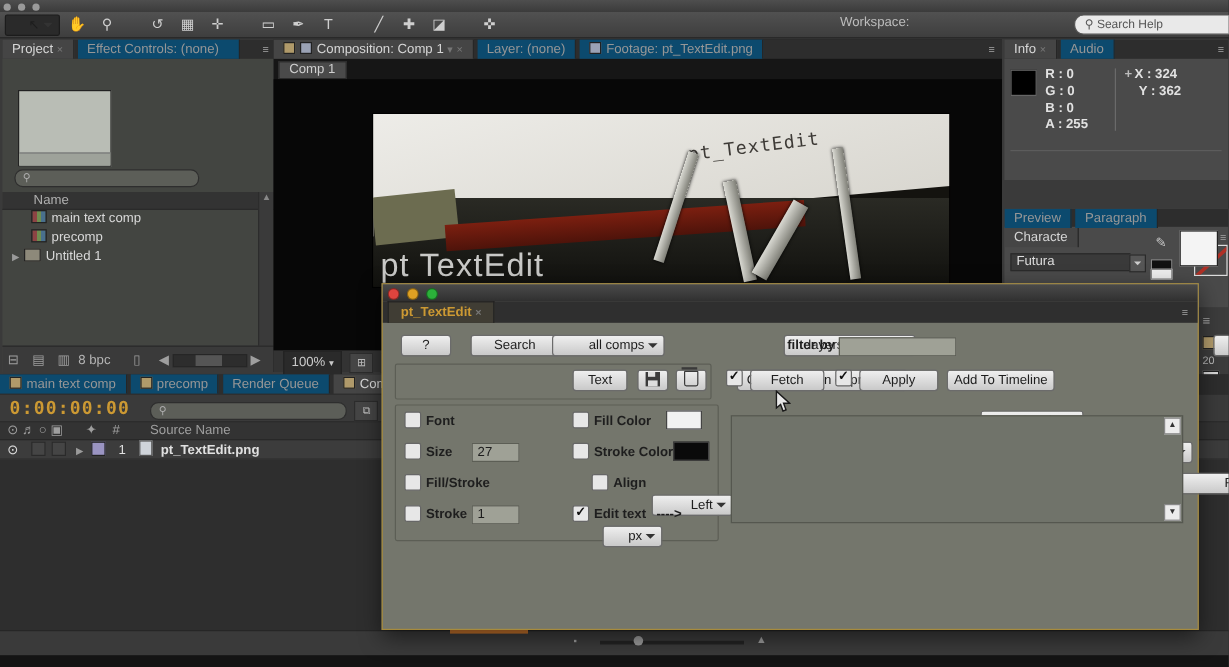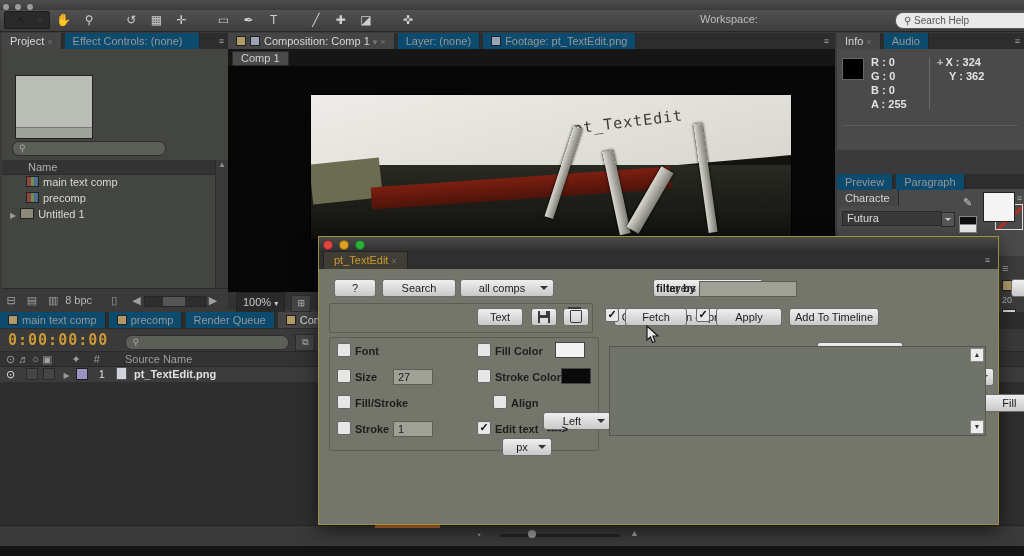--- a/index.html
+++ b/index.html
@@ -87,23 +87,23 @@
   #togglebtn{left:310px;top:3px;height:13px;line-height:13px;padding:0 16px;background:#474747;border:1px solid #2a2a2a;border-radius:3px;color:#c9c9c9;}
   #zoomslider{left:500px;top:8px;width:120px;height:3px;background:#222;}
   #zoomknob{left:528px;top:4px;width:8px;height:8px;border-radius:50%;background:#999;}
   #orangebar{left:375px;top:-1px;width:65px;height:3px;background:#c9752c;}
   #botstrip{left:0;top:546px;width:1024px;height:10px;background:#141414;}
   
   #dialog{left:318px;top:236px;width:679px;height:287px;z-index:10;border:1px solid #a78b3d;background:#74766c;box-shadow:0 6px 18px rgba(0,0,0,.55);}
   #dlghead{left:0;top:0;width:100%;height:14px;background:linear-gradient(#4a4a4a,#303030);}
   .mac{width:8px;height:8px;border-radius:50%;display:inline-block;margin:3px 2px 0 4px;border:1px solid rgba(0,0,0,.4);}
   #dlgtabs{left:0;top:14px;width:100%;height:18px;background:#2f2f2f;}
-  #dlgtab{display:inline-block;margin-left:4px;height:17px;line-height:17px;padding:0 10px;background:#403d34;border:1px solid #222;border-bottom:none;color:#cc9933;font-weight:normal;}
+  #dlgtab{display:inline-block;margin-left:4px;height:17px;line-height:17px;padding:0 10px;background:#403d34;border:1px solid #222;border-bottom:none;color:#cc9933;font-weight:bold;}
   .btn{display:inline-block;background:linear-gradient(#efefef,#c9c9c9);border:1px solid #6b6b6b;border-radius:3px;color:#1d1d1d;text-align:center;height:16px;line-height:16px;font-size:11px;}
-  .sel{display:inline-block;background:linear-gradient(#efefef,#c9c9c9);border:1px solid #6b6b6b;border-radius:3px;color:#1d1d1d;height:16px;line-height:16px;padding:0 16px 0 6px;position:relative;text-align:center;font-size:11px;}
+  .sel{display:inline-block;background:linear-gradient(#efefef,#c9c9c9);border:1px solid #6b6b6b;border-radius:3px;color:#1d1d1d;height:16px;line-height:16px;padding:0 16px 0 6px;position:relative;text-align:right;font-size:11px;}
   .sel:after{content:"";position:absolute;right:5px;top:6px;border:4px solid transparent;border-top-color:#333;}
   .inp{display:inline-block;background:#9fa196;border:1px solid #5c5e55;color:#1d1d1d;height:14px;line-height:14px;padding:0 4px;font-size:11px;}
   .cb{display:inline-block;width:12px;height:12px;background:#e7e7e7;border:1px solid #666;border-radius:2px;text-align:center;line-height:11px;color:#111;font-size:11px;font-weight:bold;vertical-align:-2px;}
   .dlbl{color:#1e1e1e;font-weight:bold;font-size:11px;}
   .grp{border:1px solid #5c5e55;border-radius:2px;}
   .swatch{display:inline-block;width:28px;height:14px;border:1px solid #444;vertical-align:-3px;}
   #dlgtextarea{left:290px;top:109px;width:375px;height:88px;background:#70736a;border:1px solid #55574f;}
   .sarr{position:absolute;right:1px;width:12px;height:12px;background:#ececec;border:1px solid #888;text-align:center;line-height:12px;font-size:7px;color:#333;}
   
   .floppy{display:inline-block;width:12px;height:12px;background:#3a3a3a;position:relative;vertical-align:-2px;}
@@ -195,20 +195,21 @@
       <div class="abs" id="frame">
         <div id="paper"></div>
         <div id="typed">pt_TextEdit</div>
         <div id="mech"></div>
         <div id="olive"></div>
         <div id="ribbon"></div>
         <div class="arm" style="left:248px;top:30px;width:9px;height:95px;transform:rotate(18deg)"></div>
         <div class="arm" style="left:300px;top:55px;width:11px;height:85px;transform:rotate(-12deg)"></div>
         <div class="arm" style="left:332px;top:70px;width:14px;height:70px;transform:rotate(30deg)"></div>
         <div class="arm" style="left:390px;top:28px;width:9px;height:110px;transform:rotate(-8deg)"></div>
+        <div id="overlaytxt">pt TextEdit</div>
       </div>
     </div>
     <div class="abs" id="compfoot">
       <span class="zoomdd"><span>100%</span> <span style="font-size:8px">▾</span></span>
       <span class="tic">⊞</span>
       <span class="tic">⊡</span>
     </div>
   </div>
 
   <div class="abs" id="infopanel">
@@ -319,21 +320,21 @@
     <div class="abs" id="dlghead">
       <span class="mac" style="background:#e0443e"></span><span class="mac" style="background:#dea123"></span><span class="mac" style="background:#2bb13a"></span>
     </div>
     <div class="abs" id="dlgtabs">
       <span id="dlgtab"><span>pt_TextEdit</span><span class="x">×</span></span>
       <span class="pmenu" style="float:right;margin:4px 8px">≡</span>
     </div>
 
     
     <div class="abs btn" style="left:15px;top:42px;width:40px">?</div>
-    <div class="abs btn" style="left:63px;top:42px;width:72px">Search</div>
+    <div class="abs btn" style="left:73px;top:42px;width:72px">Search</div>
     <div class="abs sel" style="left:141px;top:42px;width:70px"><span>all comps</span></div>
     <div class="abs sel" style="left:237px;top:42px;width:86px"><span>layers on or off</span></div>
     <span class="abs dlbl" style="left:337px;top:45px">filter by</span>
     <div class="abs inp" style="left:380px;top:44px;width:88px"></div>
     <div class="abs sel" style="left:482px;top:42px;width:42px"><span>all</span></div>
 
     
     <div class="abs grp" style="left:10px;top:66px;width:262px;height:28px"></div>
     <div class="abs sel" style="left:16px;top:71px;width:118px"><span>Choose action or preset</span></div>
     <div class="abs btn" style="left:158px;top:71px;width:44px">Text</div>

